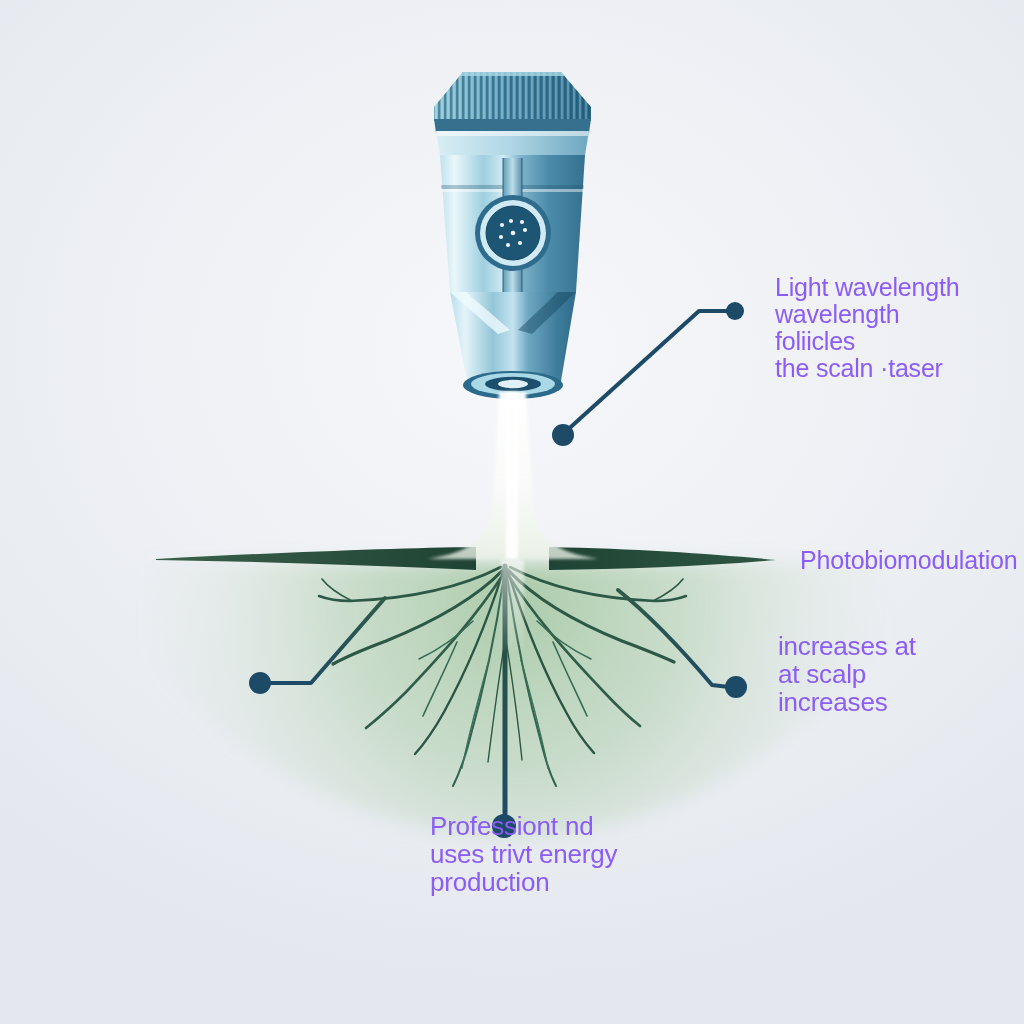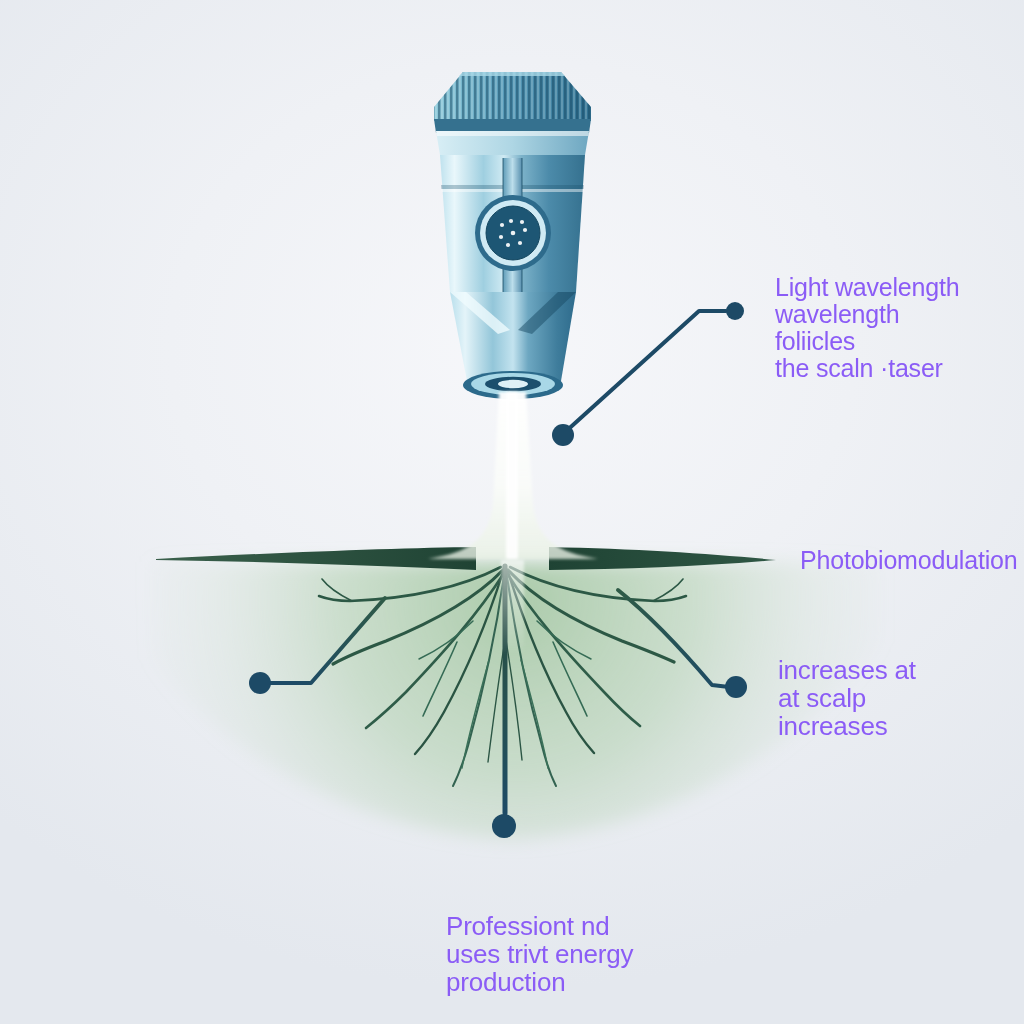--- a/index.html
+++ b/index.html
@@ -207,26 +207,26 @@
   <div>Light wavelength</div>
   <div>wavelength</div>
   <div>foliicles</div>
   <div>the scaln ·taser</div>
 </div>
 
 <div class="label small" style="left:800px;top:547px;">
   <div>Photobiomodulation</div>
 </div>
 
-<div class="label" style="left:778px;top:656px;">
+<div class="label" style="left:778px;top:632px;">
   <div>increases at</div>
   <div>at scalp</div>
   <div>increases</div>
 </div>
 
 
-<div class="label" style="left:430px;top:912px;margin-left:16px;">
+<div class="label" style="left:430px;top:812px;">
   <div>Professiont nd</div>
   <div>uses trivt energy</div>
   <div>production</div>
 </div>
 
 </div>
 
 </body></html>

